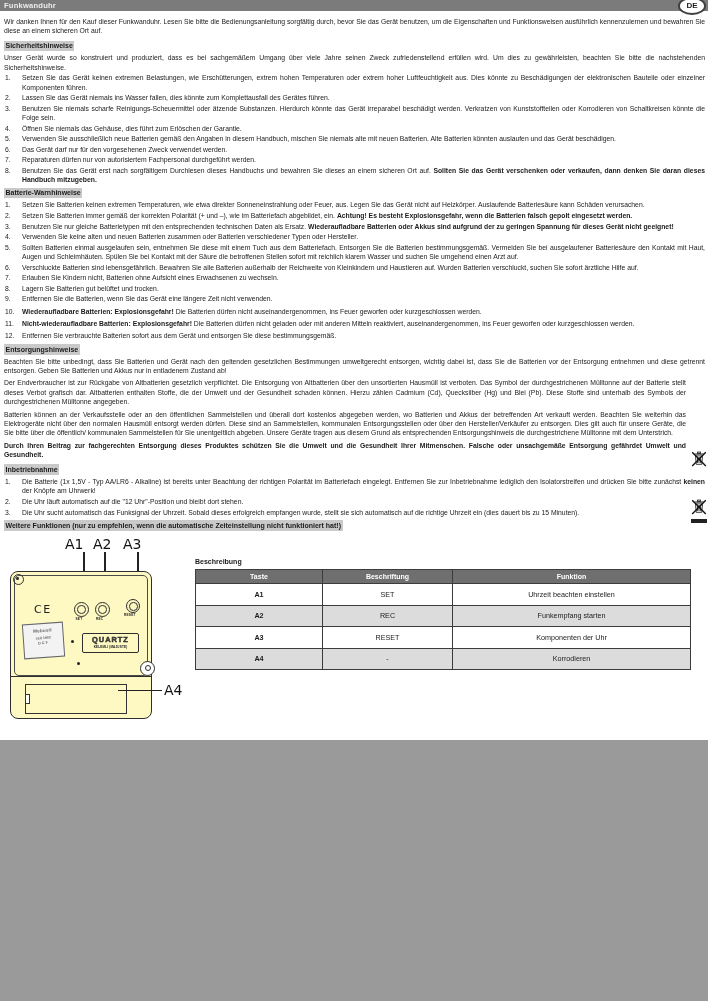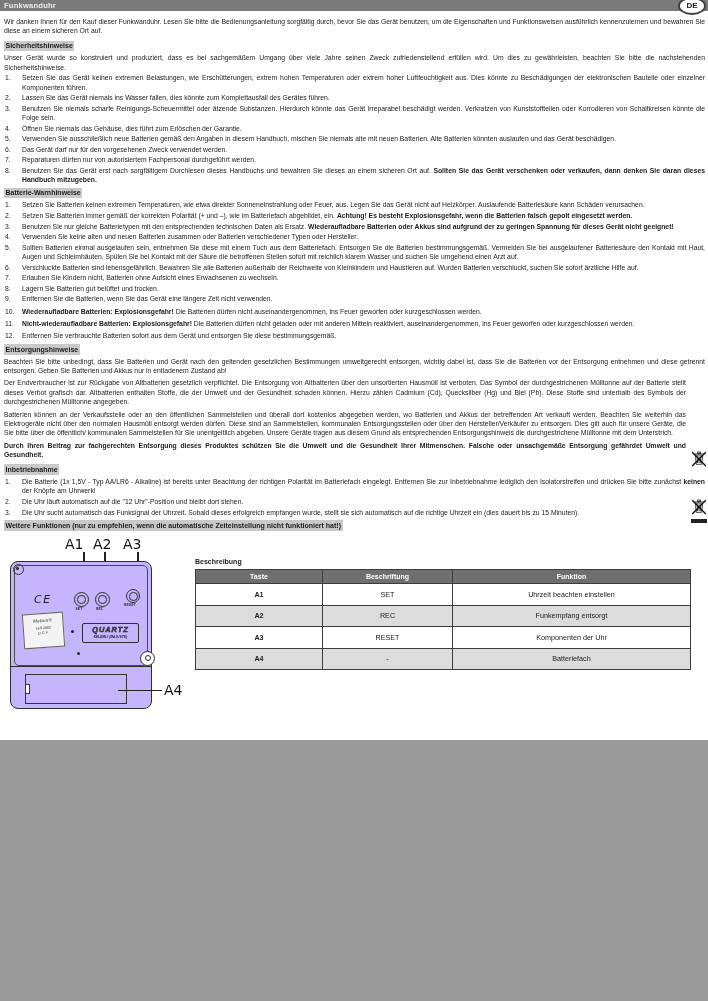--- a/index.html
+++ b/index.html
@@ -27,21 +27,21 @@
   .bin{position:absolute;right:1px;width:16px;height:17px;}
   .bin1{top:451px;} .bin2{top:499px;}
   .binbar{position:absolute;right:1px;top:519px;width:16px;height:3.5px;background:#222;}
   
   .figure-row{position:relative;height:202px;margin-top:2px;}
   .diagram{position:absolute;left:0;top:0;width:215px;height:196px;}
   .al{position:absolute;font-size:14px;color:#111;font-family:"DejaVu Sans",sans-serif;}
   .al1{left:61px;top:0;} .al2{left:89px;top:0;} .al3{left:119px;top:0;}
   .lead{position:absolute;width:1.5px;background:#222;}
   .l1{left:79px;top:17px;height:40px;} .l2{left:100px;top:17px;height:40px;} .l3{left:133px;top:17px;height:37px;}
-  .mech{position:absolute;left:6px;top:26px;width:140px;height:146px;border:1.5px solid #2e2e2e;border-radius:8px;background:#c4b5fd;font-style:italic;}
+  .mech{position:absolute;left:6px;top:36px;width:140px;height:146px;border:1.5px solid #2e2e2e;border-radius:8px;background:#fef9c3;}
   .liner{position:absolute;left:3px;top:3px;right:3px;height:99px;border:1px solid #4a4a4a;border-radius:5px;}
   .screw{position:absolute;left:2px;top:2px;width:9px;height:9px;border:1.2px solid #333;border-radius:50%;}
   .screw i{position:absolute;left:2.4px;top:2.4px;width:2.4px;height:2.4px;background:#333;border-radius:50%;display:block;}
   .ce{position:absolute;left:23px;top:30px;font-size:11px;letter-spacing:1.5px;color:#222;font-family:"DejaVu Sans",sans-serif;}
   .btn{position:absolute;width:13px;height:13px;border:1.3px solid #2e2e2e;border-radius:50%;}
   .btn i{position:absolute;left:2.2px;top:2.2px;width:6.6px;height:6.6px;border:1.1px solid #2e2e2e;border-radius:50%;display:block;}
   .b-set{left:63px;top:30px;} .b-rec{left:84px;top:30px;} .b-reset{left:115px;top:27px;width:12px;height:12px;}
   .blabel{position:absolute;font-size:3.2px;font-weight:bold;color:#222;letter-spacing:.2px;}
   .lb-set{left:64.5px;top:45.5px;} .lb-rec{left:85px;top:45.5px;} .lb-reset{left:113px;top:41px;}
   .brand{position:absolute;left:12px;top:51px;width:41px;height:35px;border:1.2px solid #666;transform:rotate(-4deg);
@@ -293,33 +293,33 @@
 
               <tr>
                 <td class="c1">A1</td>
                 <td class="c2">SET</td>
                 <td class="c3">Uhrzeit beachten einstellen</td>
               </tr>
 
               <tr>
                 <td class="c1">A2</td>
                 <td class="c2">REC</td>
-                <td class="c3">Funkempfang entsorgt</td>
+                <td class="c3">Funkempfang starten</td>
               </tr>
 
               <tr>
                 <td class="c1">A3</td>
                 <td class="c2">RESET</td>
                 <td class="c3">Komponenten der Uhr</td>
               </tr>
 
               <tr>
                 <td class="c1">A4</td>
                 <td class="c2">-</td>
-                <td class="c3">Batteriefach</td>
+                <td class="c3">Korrodieren</td>
               </tr>
             </tbody>
         </table>
       </div>
     </div>
 
     <div class="sub-h">RESET</div>
     <p class="para" style="margin-bottom:0;">Halten Sie die Taste „RESET“ mit Hilfe eines spitzen Gegenstandes ca. 5 Sekunden lang gedrückt. Sobald Sie den Druck lösen, startet die Uhr neu. Die Zeiger drehen sich auf die Ursprungseinstellung 12.00 Uhr und das Funksignal wird erneut gesucht.</p>
     <p class="para">Nach erfolgreicher Funksignalsuche stellt sich die aktuelle Uhrzeit automatisch ein.</p>
 

